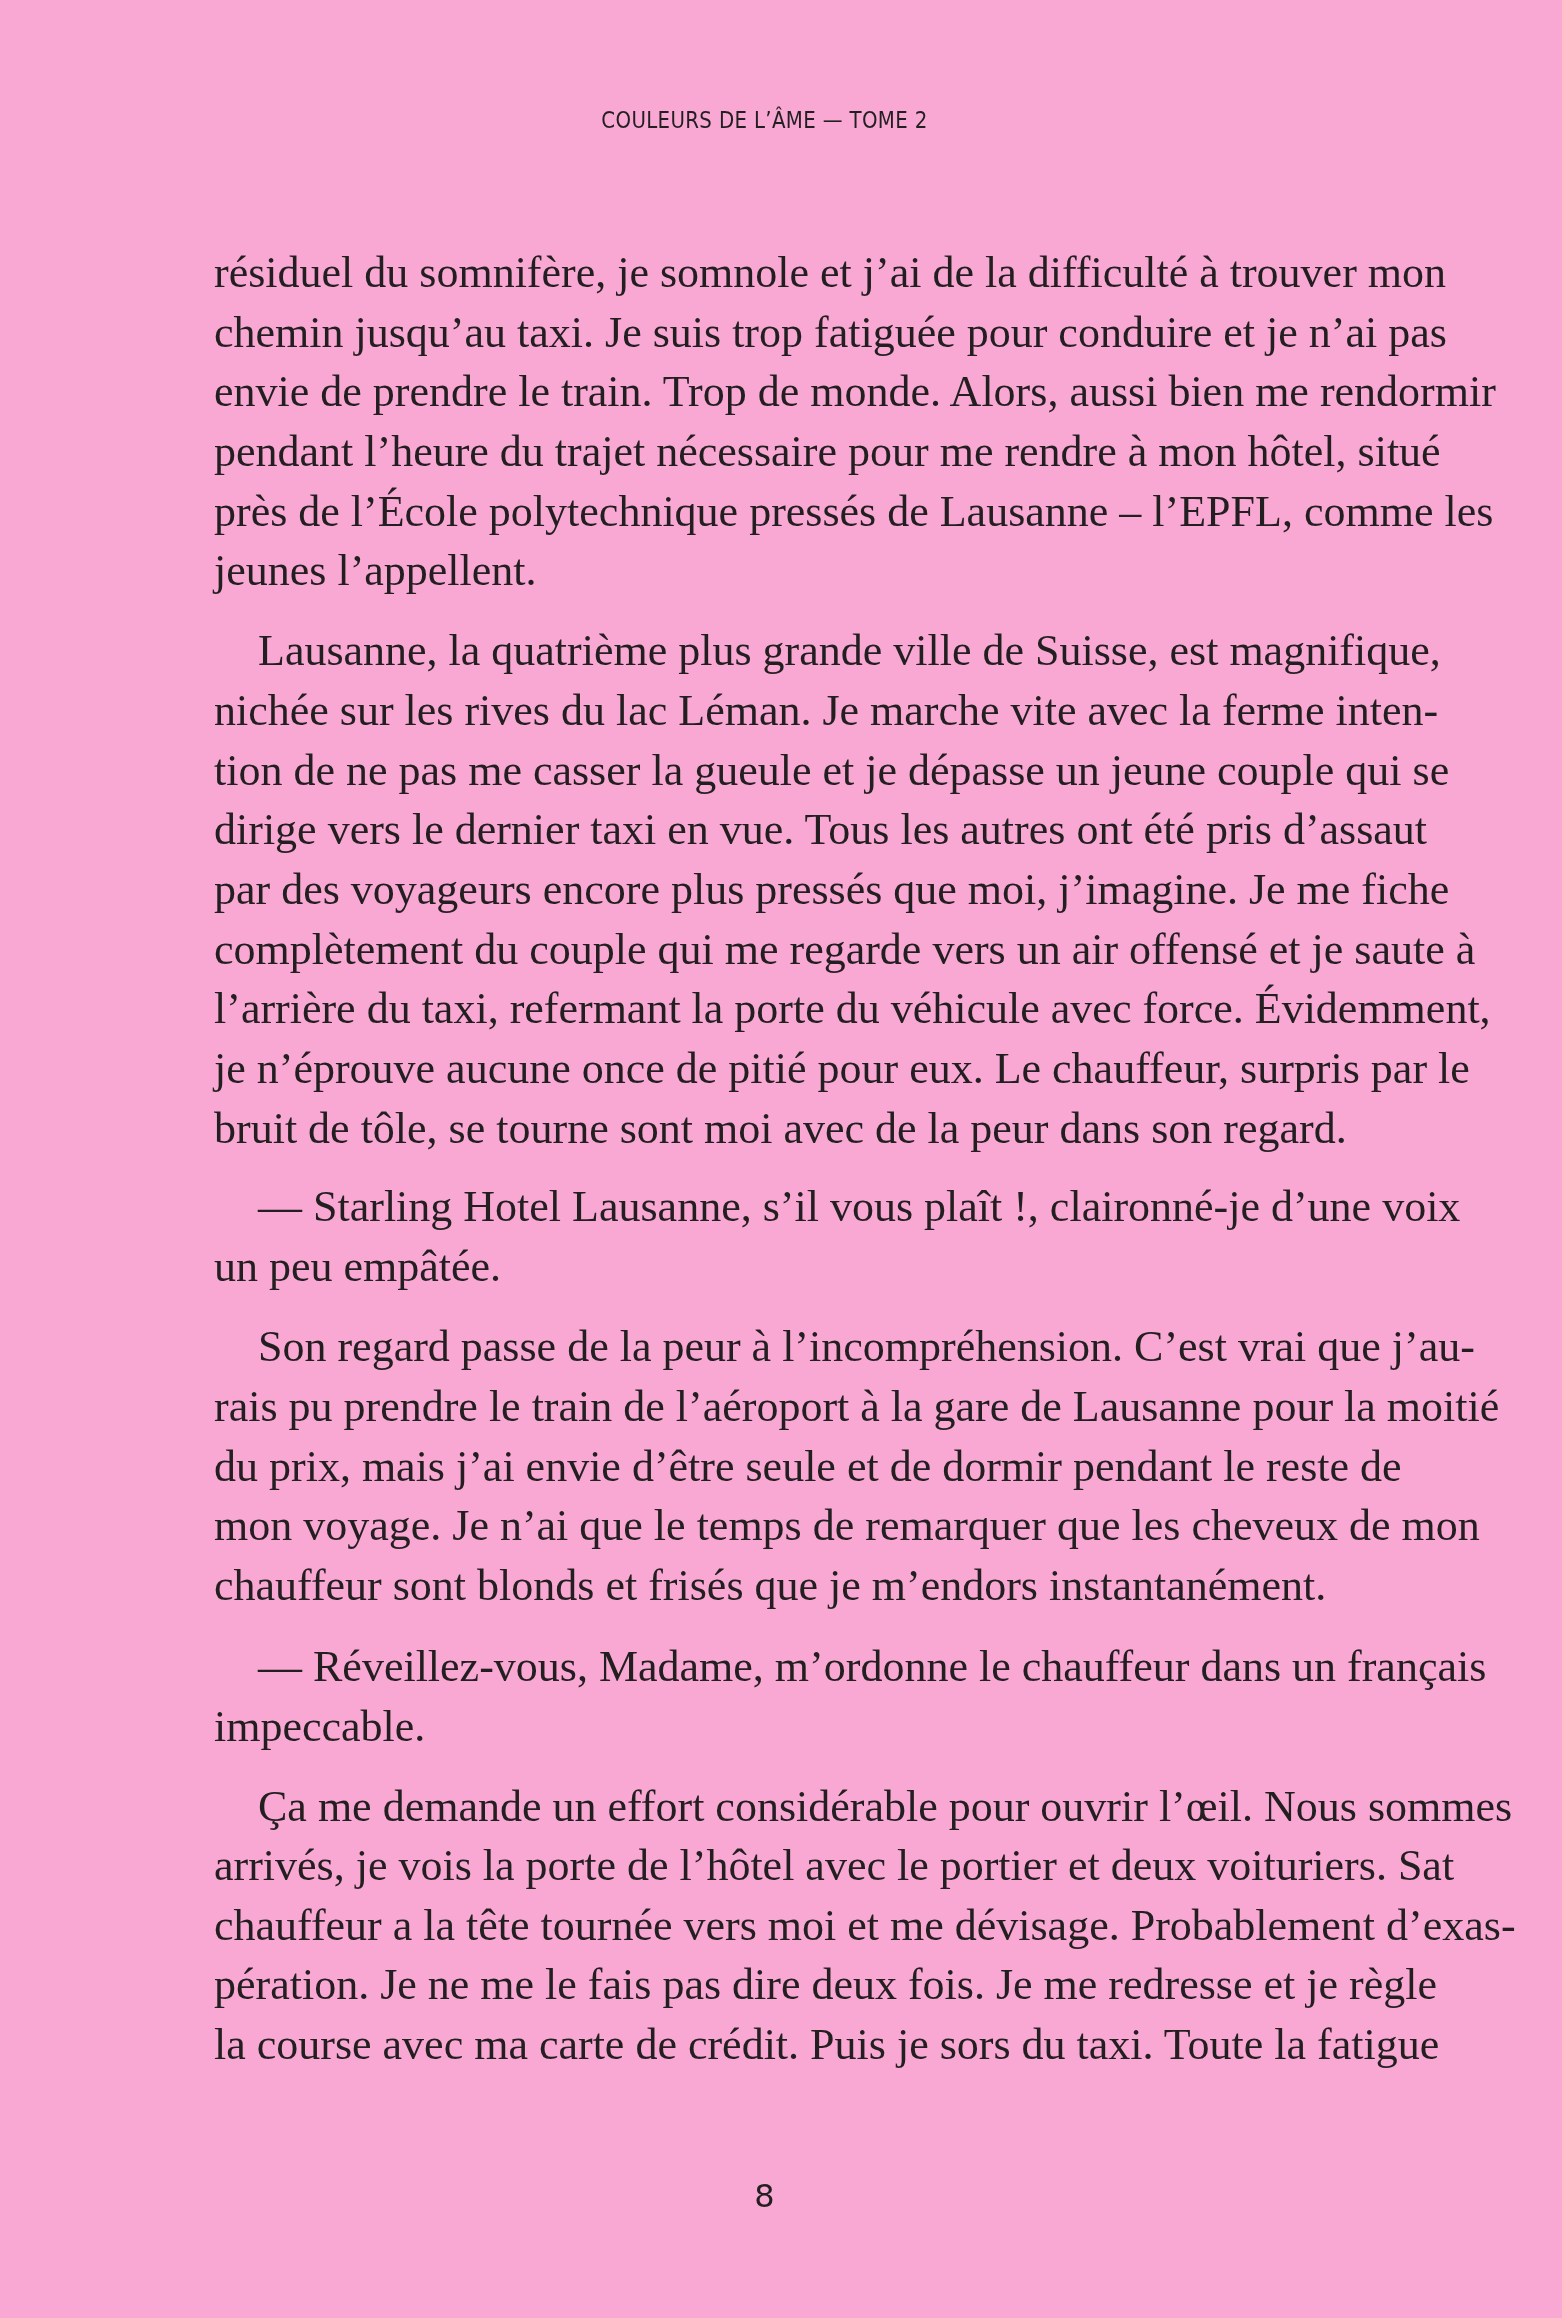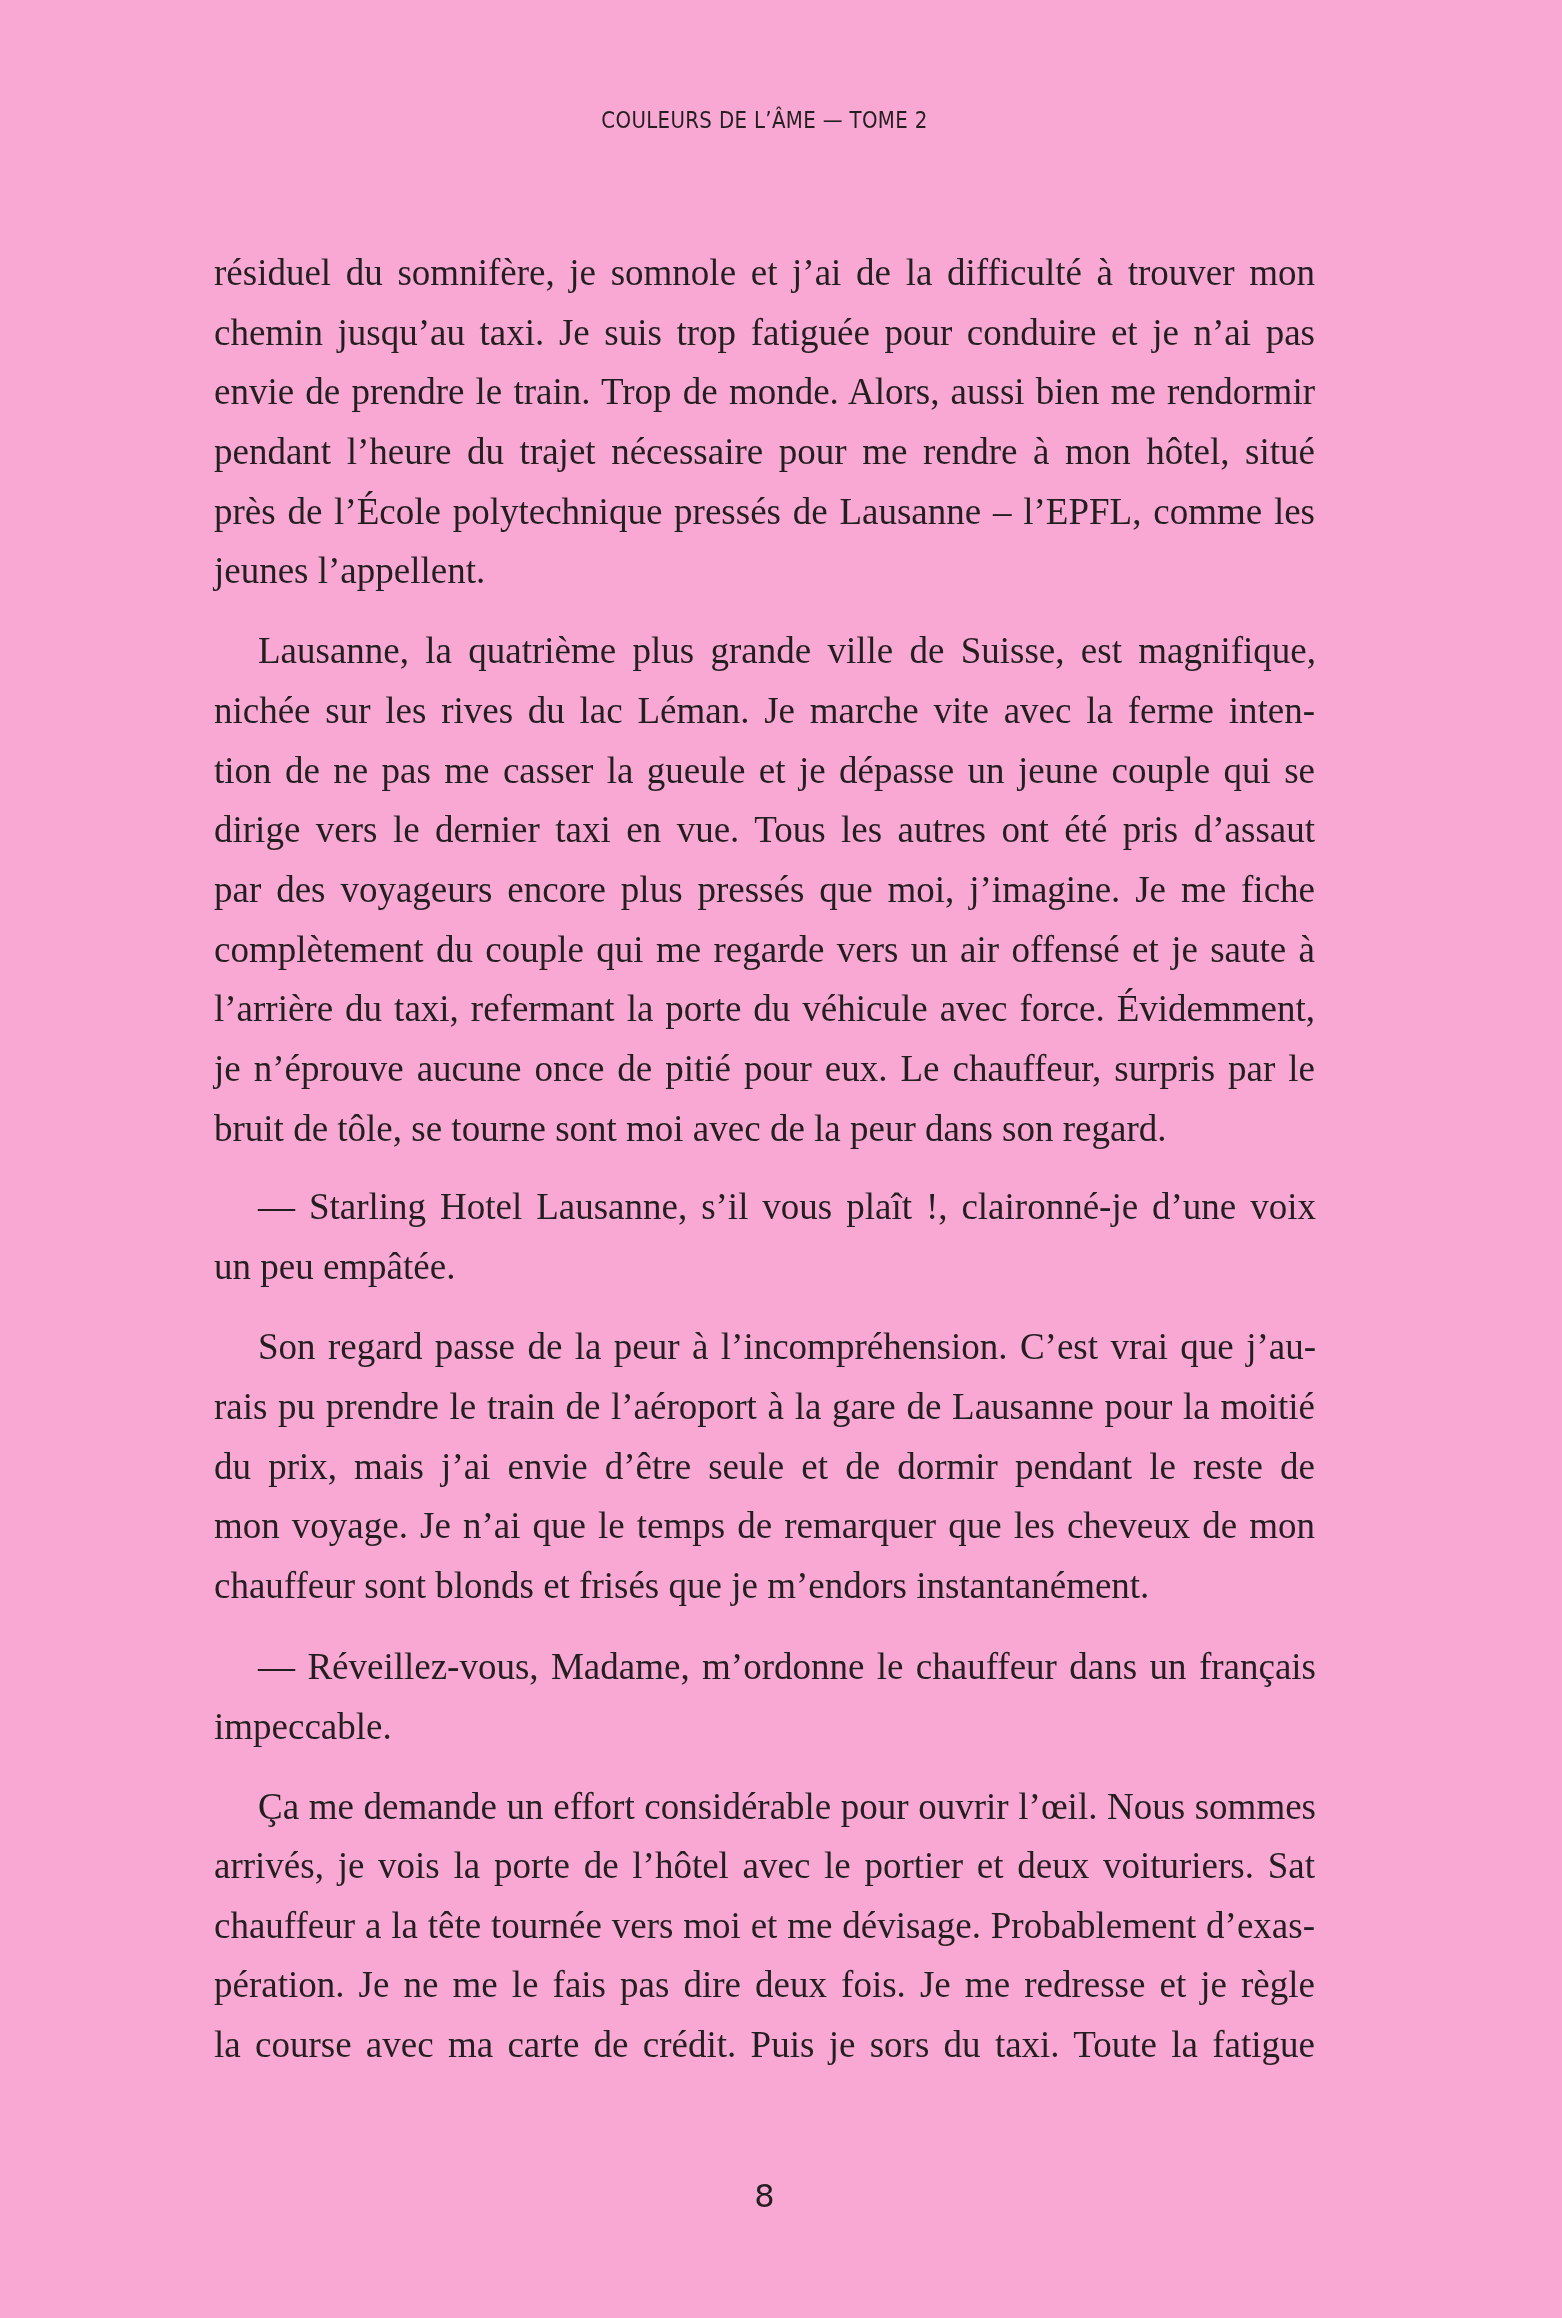--- a/index.html
+++ b/index.html
@@ -9,21 +9,21 @@
     position: absolute; left: 214px; width: 1101px; top: 103px;
     text-align: center;
     font-family: "DejaVu Sans", sans-serif;
     font-size: 23px; letter-spacing: 0.4px; line-height: 34px;
     color: #231f20; font-weight: normal;
     transform: scaleX(0.86); transform-origin: center;
   }
   .line {
     position: absolute; left: 214px; width: 1101px; height: 60px;
     font-family: "Liberation Serif", serif;
-    font-size: 37px; line-height: 60px;
+    font-size: 44px; line-height: 60px;
     color: #231f20;
     text-align: justify; text-align-last: justify;
     white-space: nowrap;
   }
   .line.indent { left: 258px; width: 1058px; }
   .line.last { text-align: left; text-align-last: left; }
   .page-number {
     position: absolute; left: 214px; width: 1101px; top: 2176px;
     text-align: center;
     font-family: "DejaVu Sans", sans-serif;

